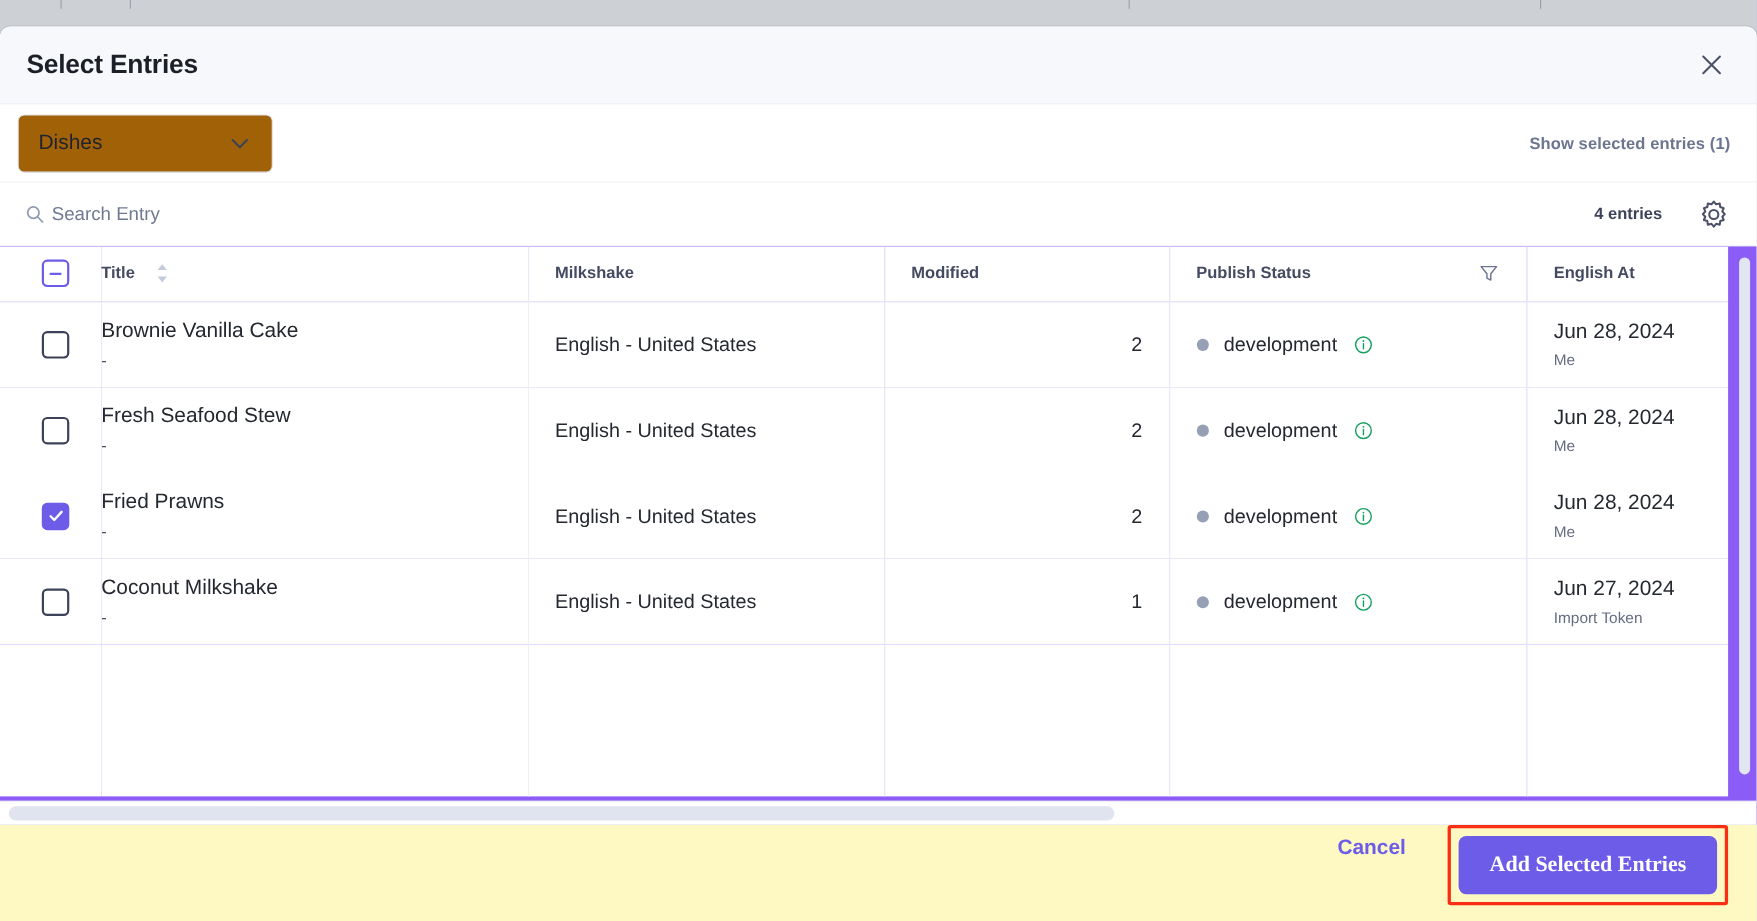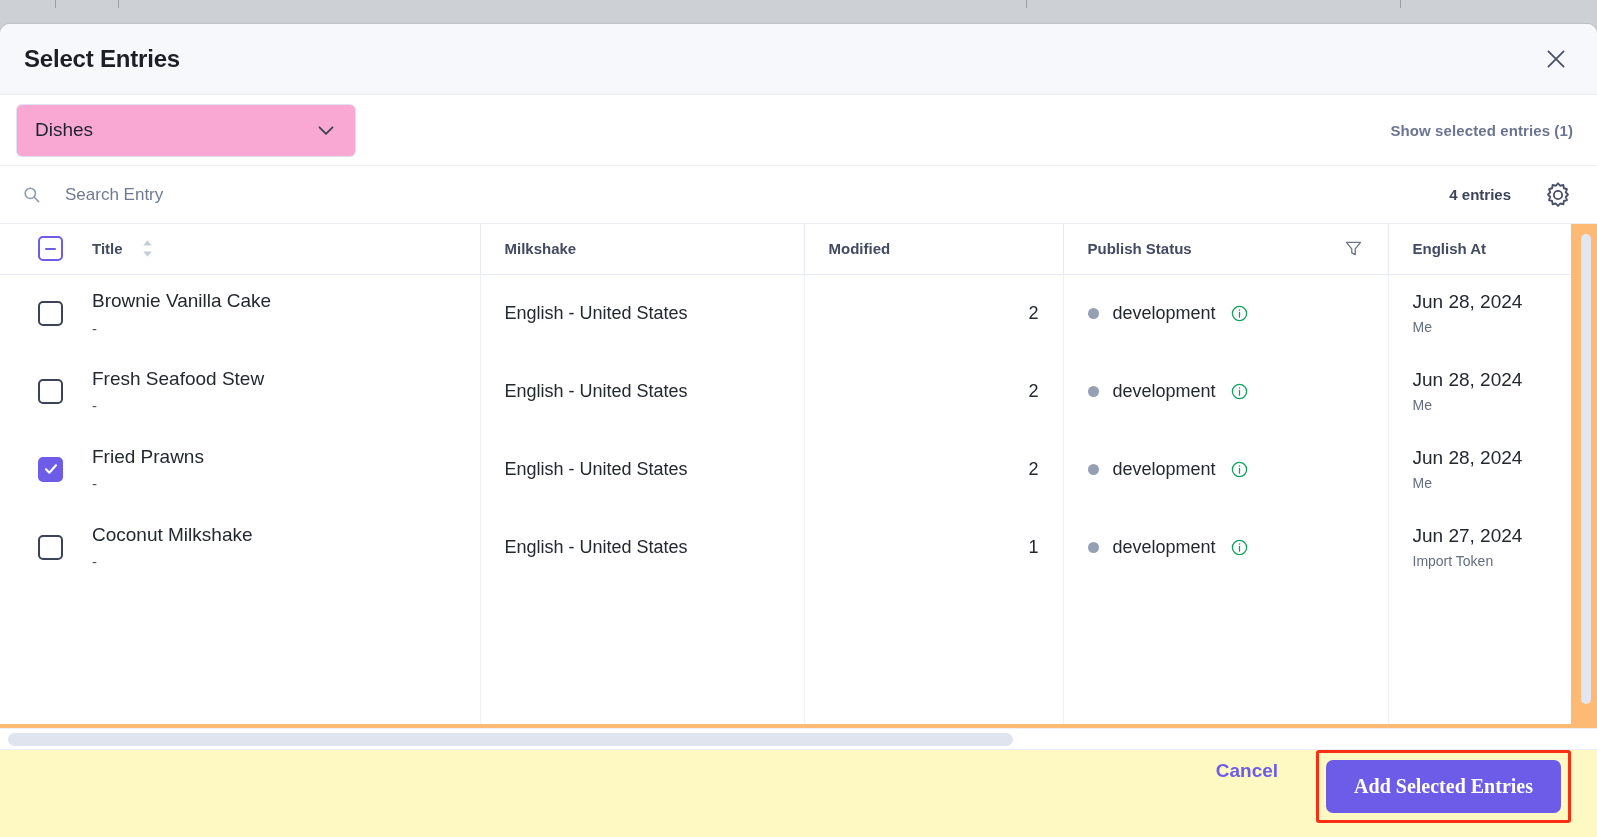--- a/index.html
+++ b/index.html
@@ -69,29 +69,29 @@
   .toolbar-top {
     height: 71px;
     display: flex;
     align-items: center;
     padding: 0 24px 0 16px;
     border-bottom: 1px solid #edeff6;
     flex: 0 0 auto;
     background: #fff;
   }
   .dropdown {
-    width: 340px;
+    width: 232px;
     height: 53px;
     border: 1px solid #dfe3ef;
     border-radius: 6px;
     display: flex;
     align-items: center;
     padding: 0 16px 0 18px;
     cursor: pointer;
-    background: #f9a8d4;
+    background: #a16207;
   }
   .dropdown-value {
     flex: 1;
     font-size: 19px;
     color: #1f2330;
   }
   .dropdown .chev { color: #3b4254; display: flex; }
   .toolbar-top .spacer { flex: 1; }
   .show-selected {
     font-size: 15px;
@@ -106,21 +106,21 @@
     height: 58px;
     display: flex;
     align-items: center;
     padding: 0 24px 0 22px;
     border-bottom: 1px solid #edeff6;
     flex: 0 0 auto;
     background: #fff;
   }
   .search-wrap {
     display: flex;
-    gap: 24px;
+    gap: 6px;
     flex: 1;
   }
   .search-icon { color: #8f9ab3; display: flex; }
   .search-input {
     border: 0;
     outline: 0;
     font-size: 17px;
     font-family: "Liberation Sans", sans-serif;
     color: #343a4d;
     background: transparent;
@@ -133,21 +133,21 @@
     font-weight: 700;
     color: #3c4358;
     margin-right: 32px;
   }
   .gear-btn { display: flex; cursor: pointer; color: #4b5168; }
 
   
   .table-region {
     flex: 1 1 auto;
     position: relative;
-    background: #fdba74;
+    background: #8b5cf6;
     overflow: hidden;
     min-height: 0;
   }
   .table {
     width: 1571px;
     border-collapse: collapse;
     table-layout: fixed;
   }
   .table thead th {
     height: 50px;

